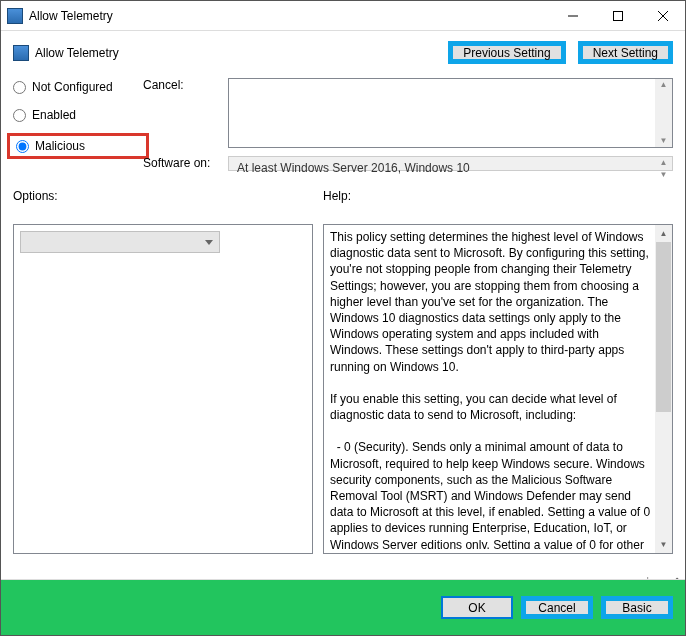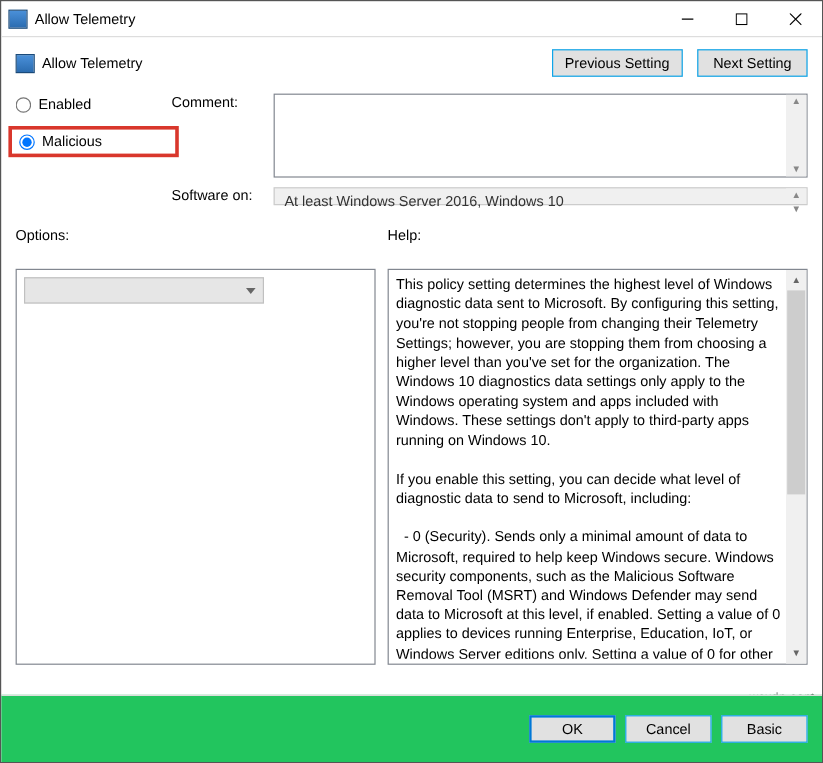--- a/index.html
+++ b/index.html
@@ -9,21 +9,21 @@
 .titlebar { height: 30px; display: flex; align-items: center; border-bottom: 1px solid #ddd; }
 .titlebar .icon { width: 16px; height: 16px; margin: 0 6px; background: linear-gradient(#4a90d9,#2b6cb0); border: 1px solid #1a4a7a; }
 .titlebar .title { flex: 1; font-size: 12px; }
 .titlebar .winbtn { width: 45px; height: 30px; display: flex; align-items: center; justify-content: center; }
 .titlebar .winbtn svg { width: 10px; height: 10px; }
 
 
 .header { display: flex; align-items: center; padding: 10px 12px 14px 12px; }
 .header .icon { width: 16px; height: 16px; margin-right: 6px; background: linear-gradient(#4a90d9,#2b6cb0); border: 1px solid #1a4a7a; }
 .navbtns { margin-left: auto; display: flex; gap: 12px; }
-.btn { min-width: 92px; height: 23px; background: #e1e1e1; border: 1px solid #0ea5e9; display: inline-flex; align-items: center; justify-content: center; padding: 0 10px; }
+.btn { min-width: 92px; height: 23px; background: #e1e1e1; border: 5px solid #0ea5e9; display: inline-flex; align-items: center; justify-content: center; padding: 0 10px; }
 
 
 .settings { display: grid; grid-template-columns: 130px 85px 1fr; padding: 0 12px; column-gap: 0; row-gap: 8px; align-items: start; }
 .radios { grid-column: 1; grid-row: 1 / span 2; display: flex; flex-direction: column; gap: 14px; padding-top: 2px; }
 .radio { display: flex; align-items: center; gap: 6px; }
 .radio input { margin: 0; }
 .highlight { border: 3px solid #d9372c; padding: 3px 6px; margin: -3px -6px; }
 .lbl { grid-column: 2; }
 .comment-box { grid-column: 3; height: 70px; border: 1px solid #828790; background: #fff; position: relative; }
 .supported-box { grid-column: 3; height: 15px; border: 1px solid #cccccc; background: #f0f0f0; padding: 4px 8px; position: relative; color:#333;}
@@ -82,29 +82,33 @@
   <div class="navbtns">
     <div class="btn">Previous Setting</div>
     <div class="btn">Next Setting</div>
   </div>
 </div>
 
 <div class="settings">
   <div class="radios">
     <label class="radio">
       <input type="radio" name="state" style="">
+      <span>Not Configured</span>
+    </label>
+    <label class="radio">
+      <input type="radio" name="state" style="">
       <span>Enabled</span>
     </label>
     <label class="radio highlight">
       <input type="radio" name="state" checked="" style="">
       <span>Malicious</span>
     </label>
   </div>
 
-  <div class="lbl" style="grid-row:1">Comment:</div>
+  <div class="lbl" style="grid-row:1">Cancel:</div>
   <div class="comment-box" style="grid-row:1">
     <div class="scroll-stub">
         <span>▲</span>
         <span>▼</span>
       </div>
   </div>
 
   <div class="lbl" style="grid-row:2">Software on:</div>
   <div class="supported-box" style="grid-row:2">
     <span>At least Windows Server 2016, Windows 10</span>

